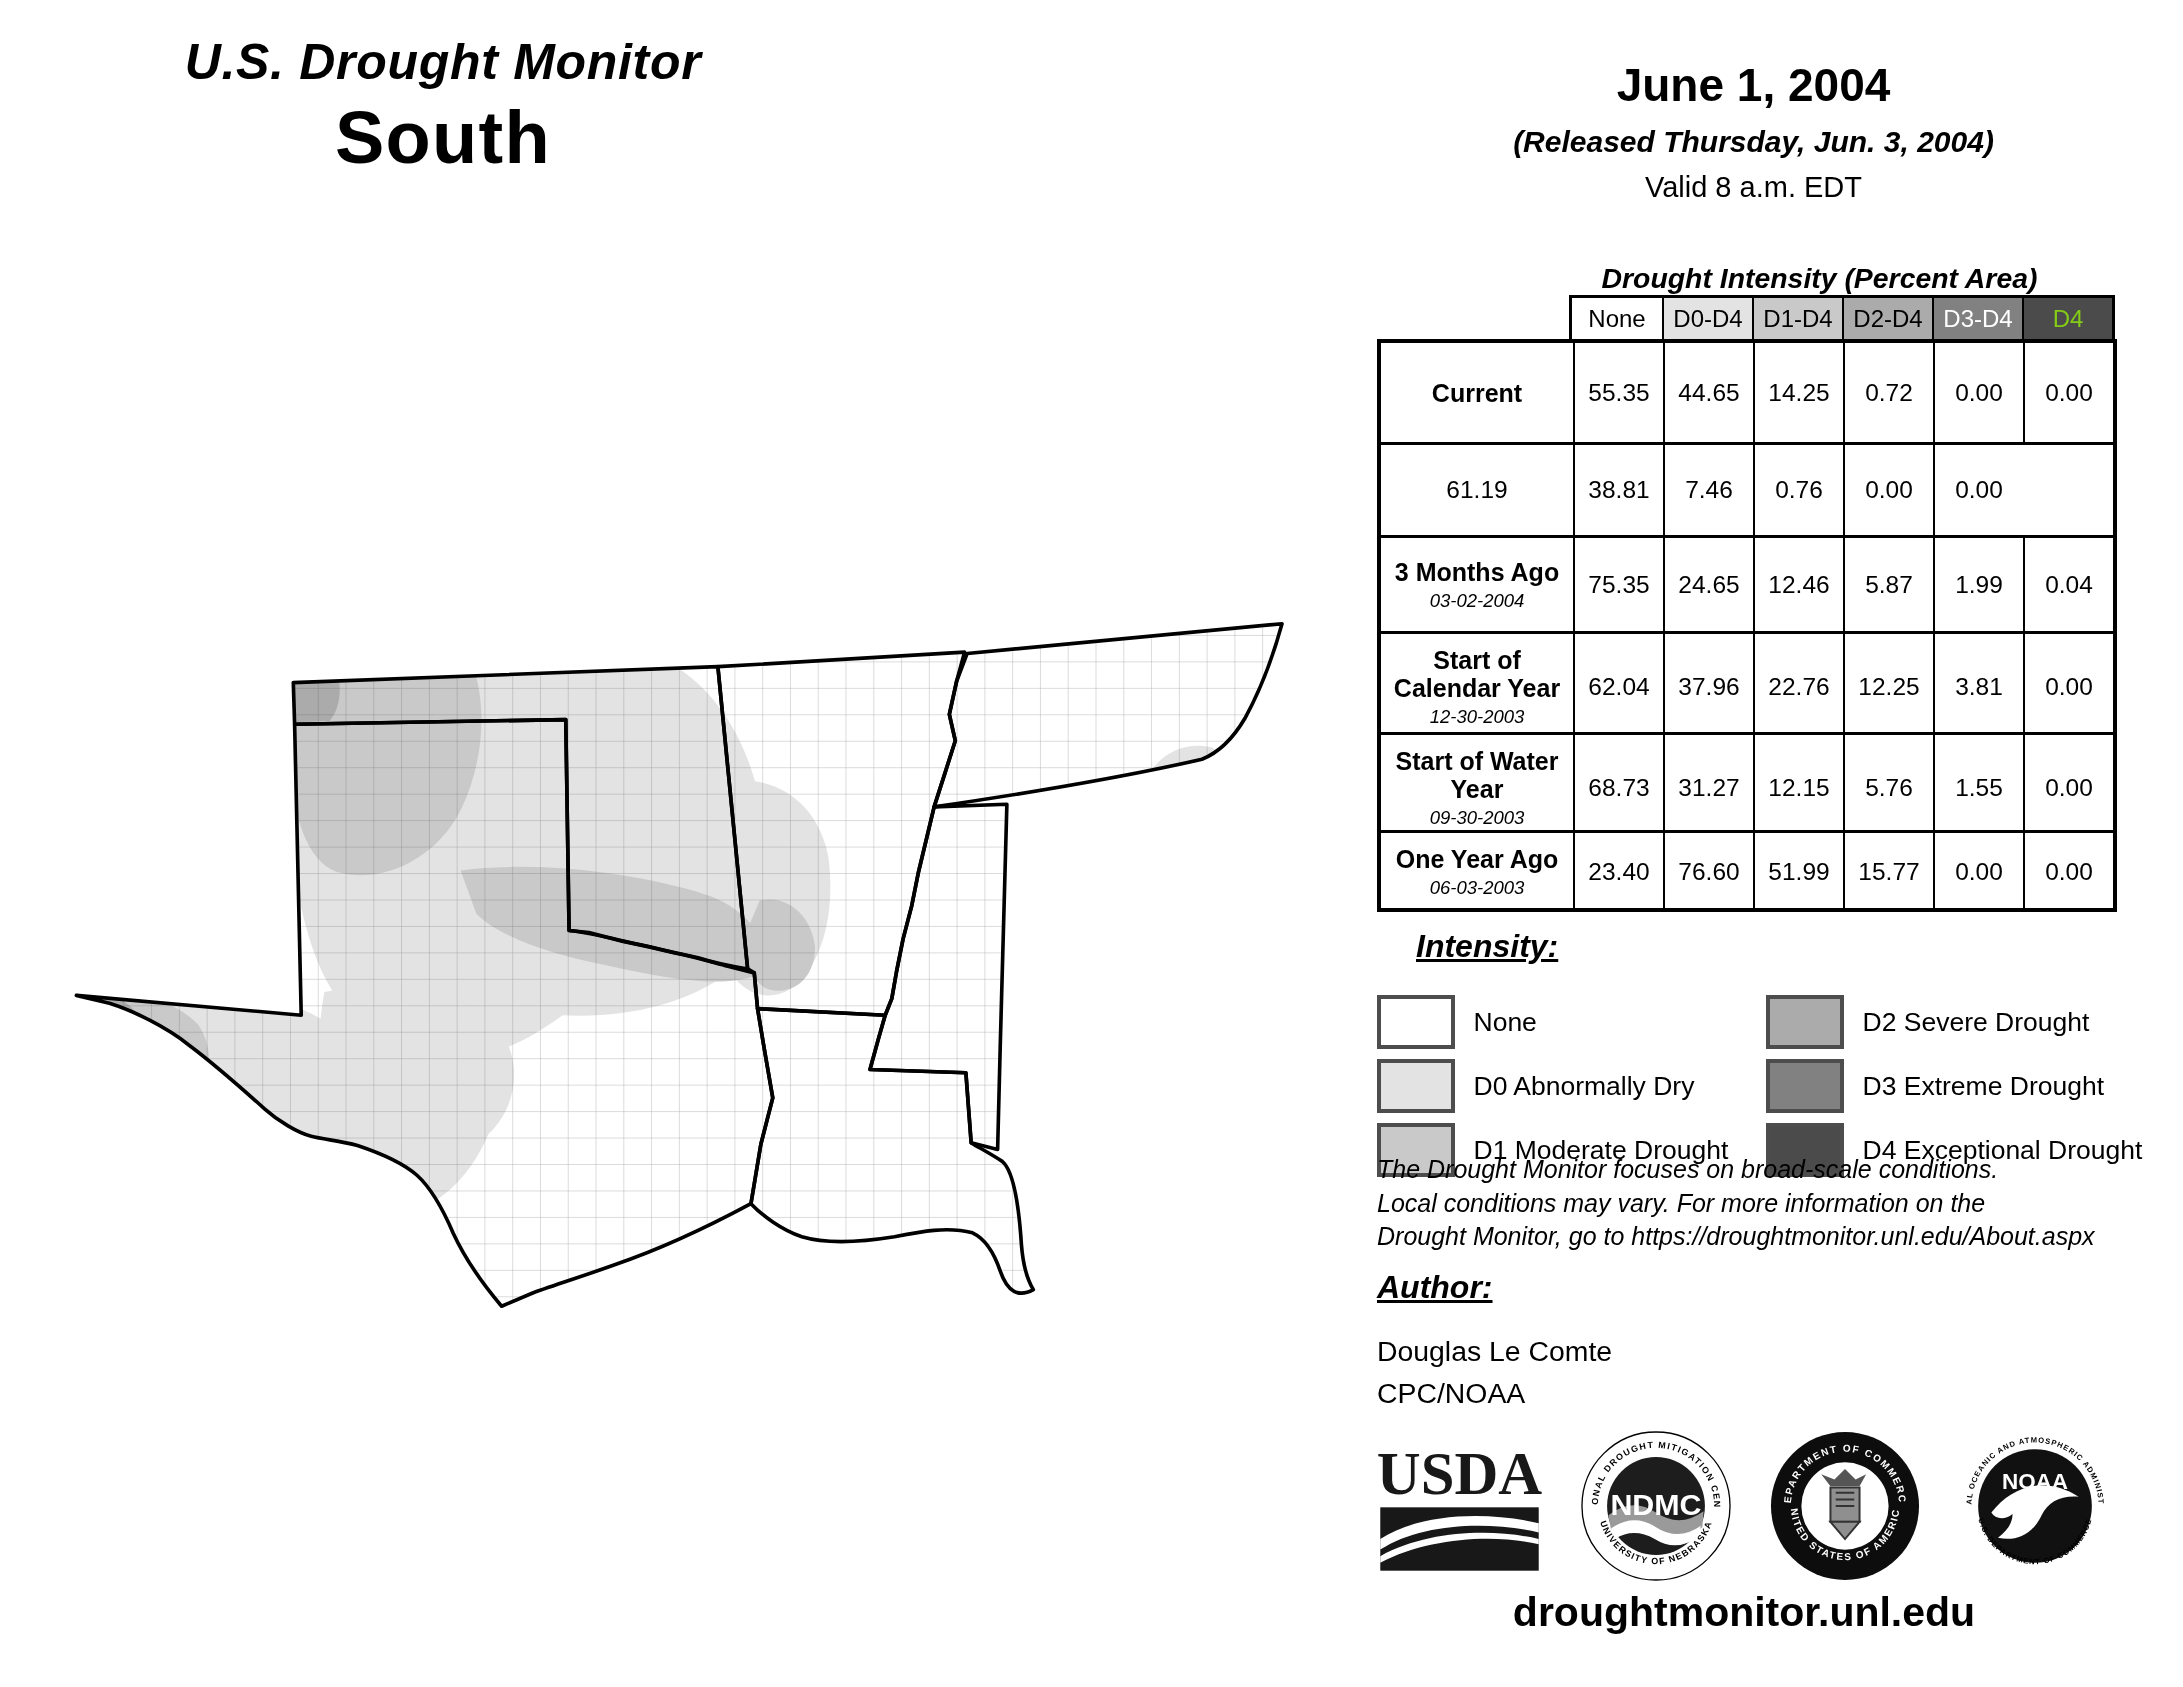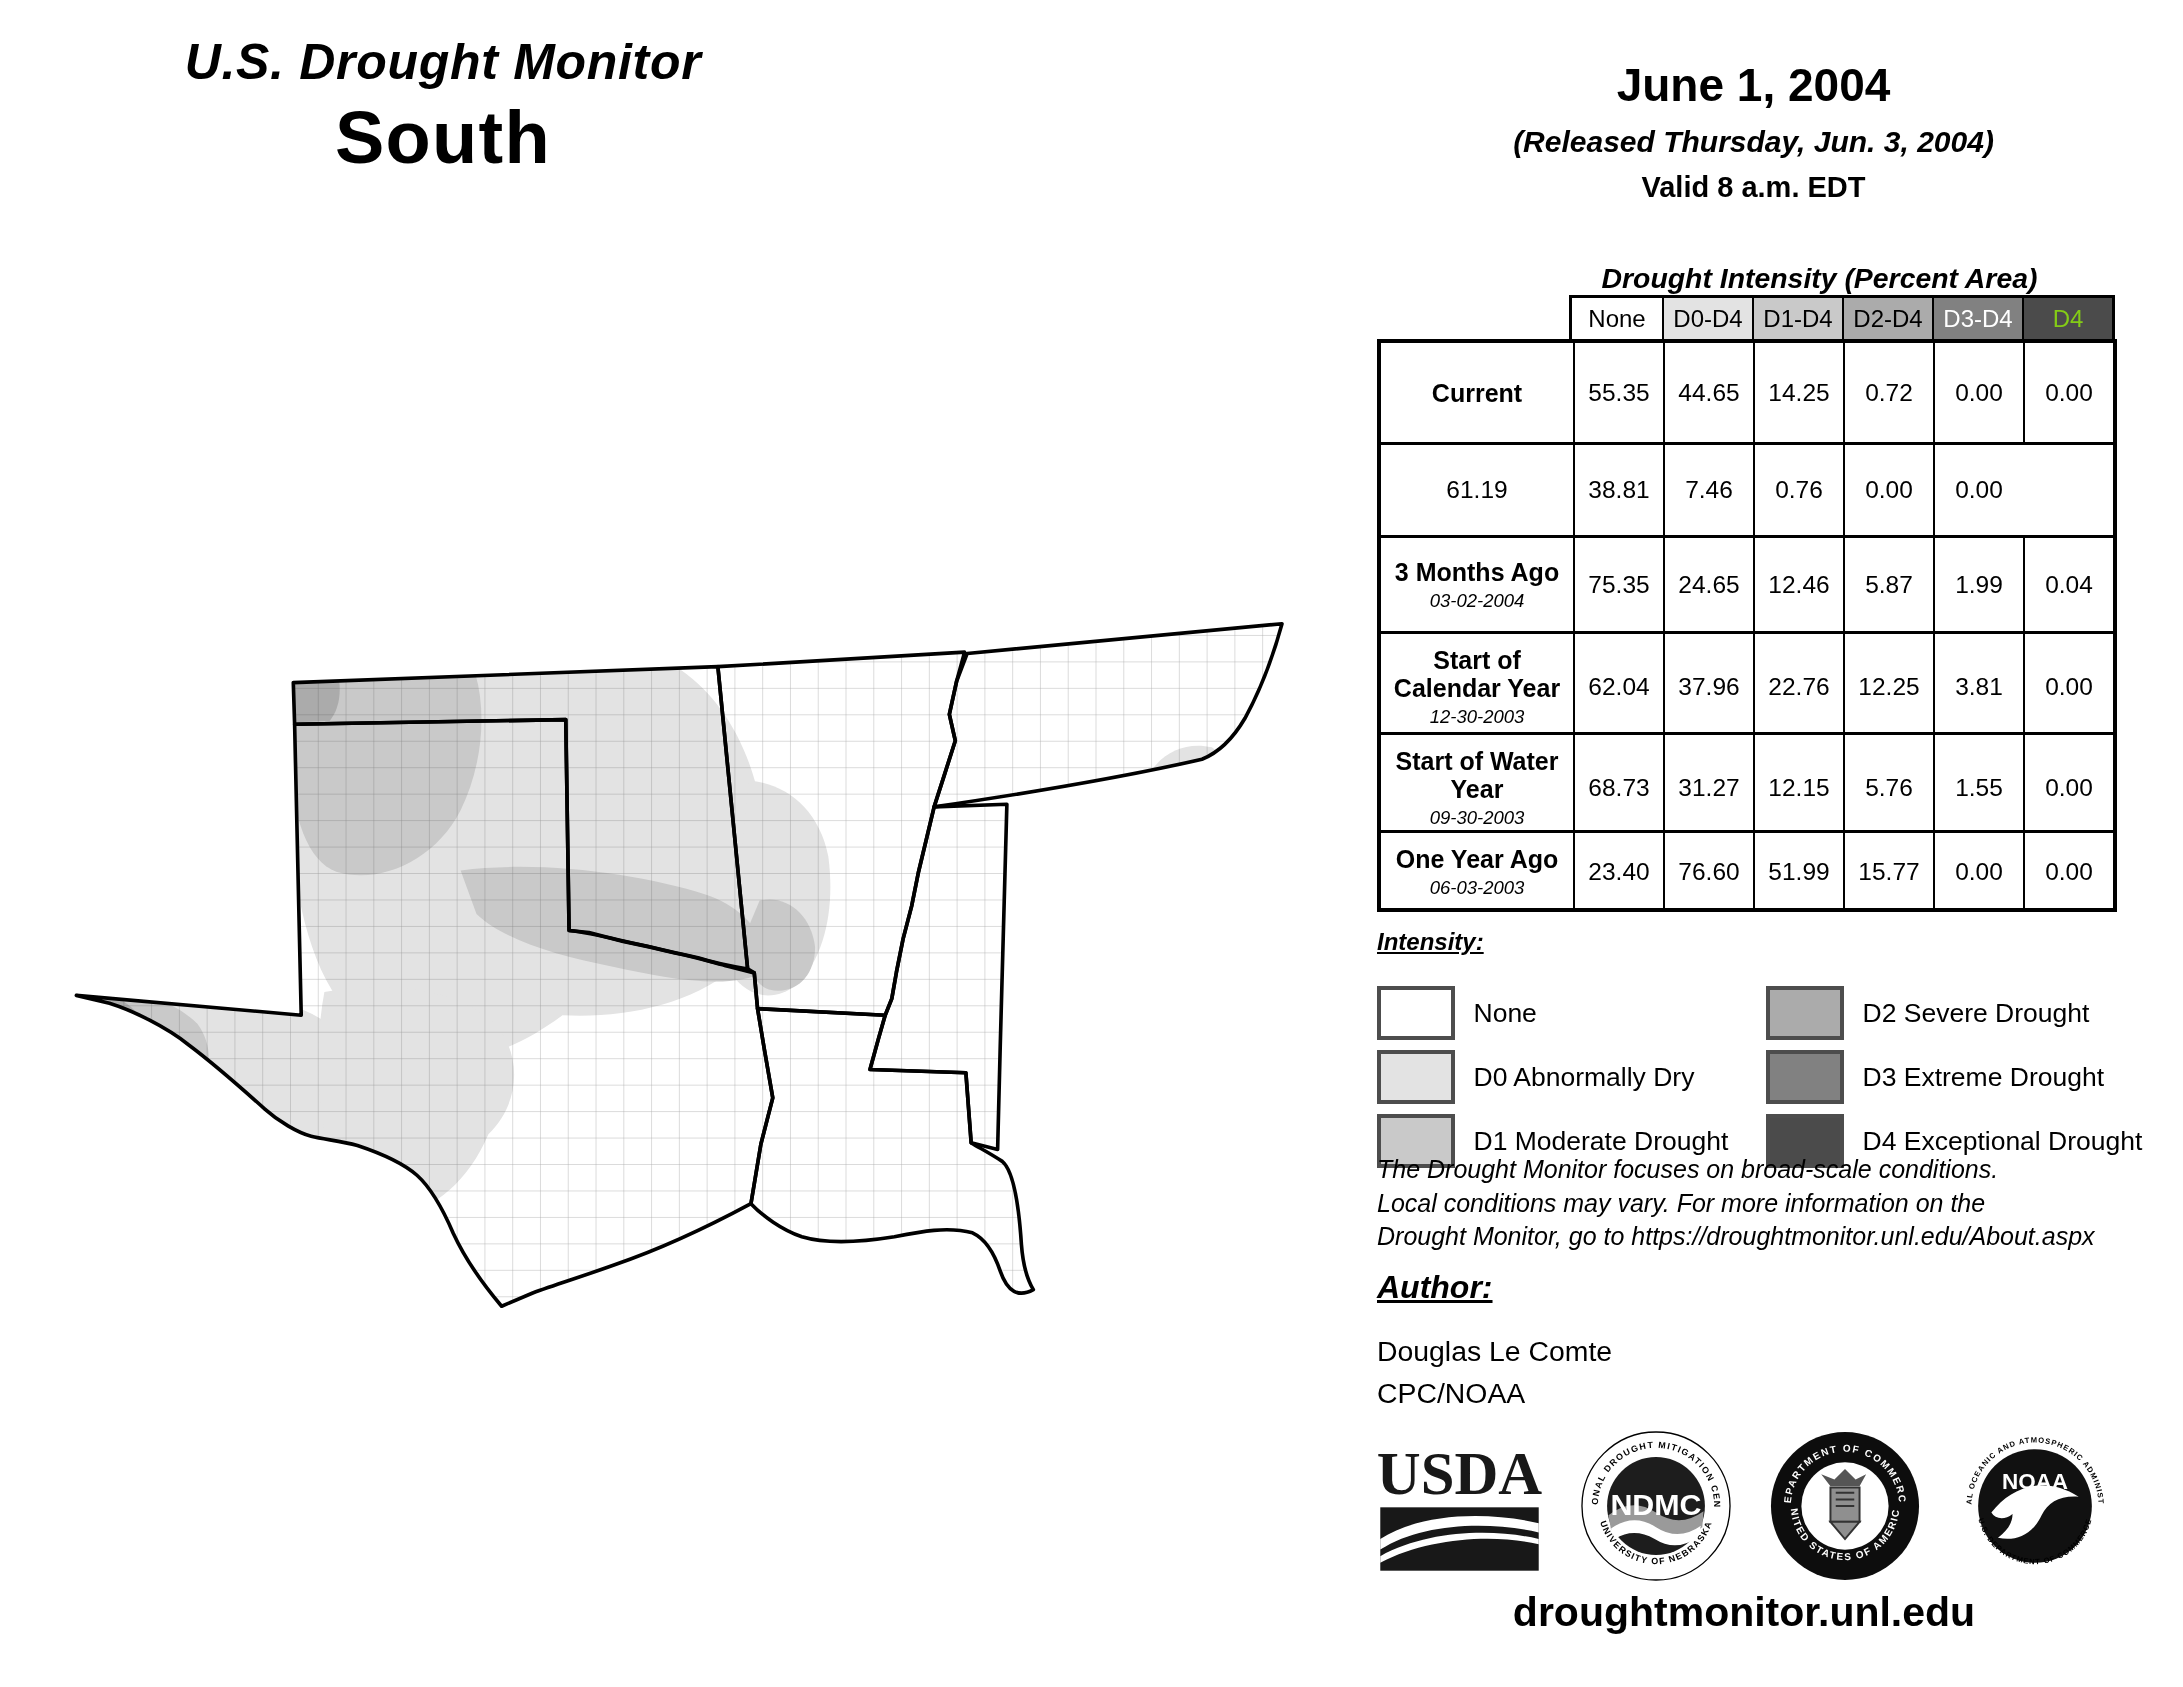--- a/index.html
+++ b/index.html
@@ -10,21 +10,21 @@
   .abs{position:absolute;}
 
   
   .title-block{left:112px;top:33px;width:662px;text-align:center;}
   .main-title{font-size:50px;font-weight:bold;font-style:italic;letter-spacing:0.7px;}
   .region-title{font-size:74px;font-weight:bold;margin-top:4px;letter-spacing:1.3px;}
 
   .date-block{left:1383px;top:58px;width:741px;text-align:center;}
   .map-date{font-size:46px;font-weight:bold;}
   .released{font-size:30px;font-weight:bold;font-style:italic;margin-top:13.2px;}
-  .valid{font-size:29px;font-weight:bold;margin-top:12px;}
+  .valid{font-size:29px;font-weight:normal;margin-top:12px;}
 
   
   .table-title{left:1522px;top:262px;width:595px;text-align:center;
     font-size:28.4px;font-style:italic;font-weight:600;}
   .dm-table{left:1377px;top:295px;}
   .t-header{display:grid;grid-template-columns:repeat(6,90px);margin-left:192px;
     width:546px;box-sizing:border-box;border:3.3px solid #000;border-bottom:none;height:44px;}
   .h-cell{display:flex;align-items:center;justify-content:center;font-size:24px;}
   .h-cell + .h-cell{border-left:2px solid #000;}
   .t-body{box-sizing:border-box;border:4px solid #000;width:740px;background:#fff;}
@@ -37,21 +37,21 @@
   .t-row:nth-child(5){height:95px;}
   .t-row:nth-child(6){height:75px;}
   .cell{display:flex;align-items:center;justify-content:center;font-size:24.5px;}
   .t-row > .cell + .cell{border-left:2px solid #000;}
   .label-cell{flex-direction:column;text-align:center;padding:12px 4px;box-sizing:border-box;justify-content:center;}
   .row-label{font-weight:bold;font-size:25px;line-height:1.12;}
   .row-date{font-style:italic;font-size:18.5px;margin-top:4px;}
 
   
   .legend-block{left:1377px;top:928px;}
-  .legend-heading{font-size:24px;font-style:italic;font-weight:600;text-decoration:underline;}
+  .legend-heading{font-size:32px;font-style:italic;font-weight:600;text-decoration:underline;margin-left:39px;}
   .legend-grid{margin-top:25px;display:grid;grid-auto-flow:column;
     grid-template-rows:repeat(3,64px);grid-template-columns:389px auto;align-items:center;}
   .legend-item{display:flex;align-items:center;}
   .swatch{width:70px;height:46px;border:4.6px solid #4d4d4d;box-sizing:content-box;flex:0 0 auto;}
   .legend-label{font-size:26.5px;margin-left:18.5px;white-space:nowrap;}
 
   
   .disclaimer{left:1377px;top:1153px;font-size:25px;font-style:italic;line-height:1.34;width:794px;}
   .author-block{left:1377px;top:1269px;}
   .author-heading{font-size:32px;font-style:italic;font-weight:600;text-decoration:underline;}

